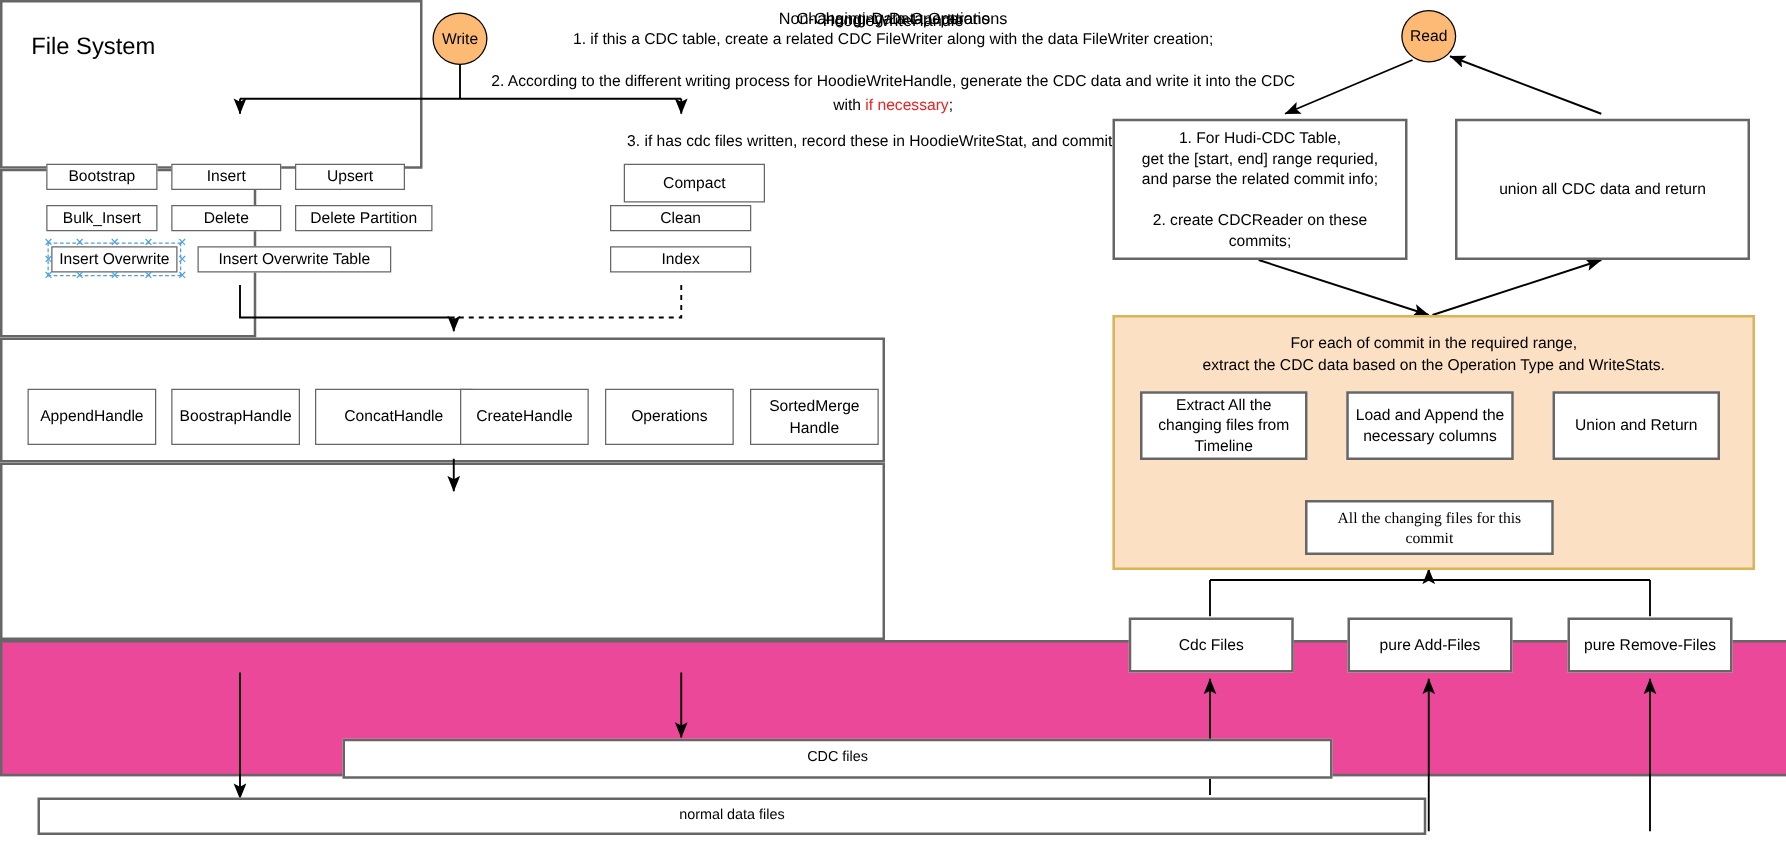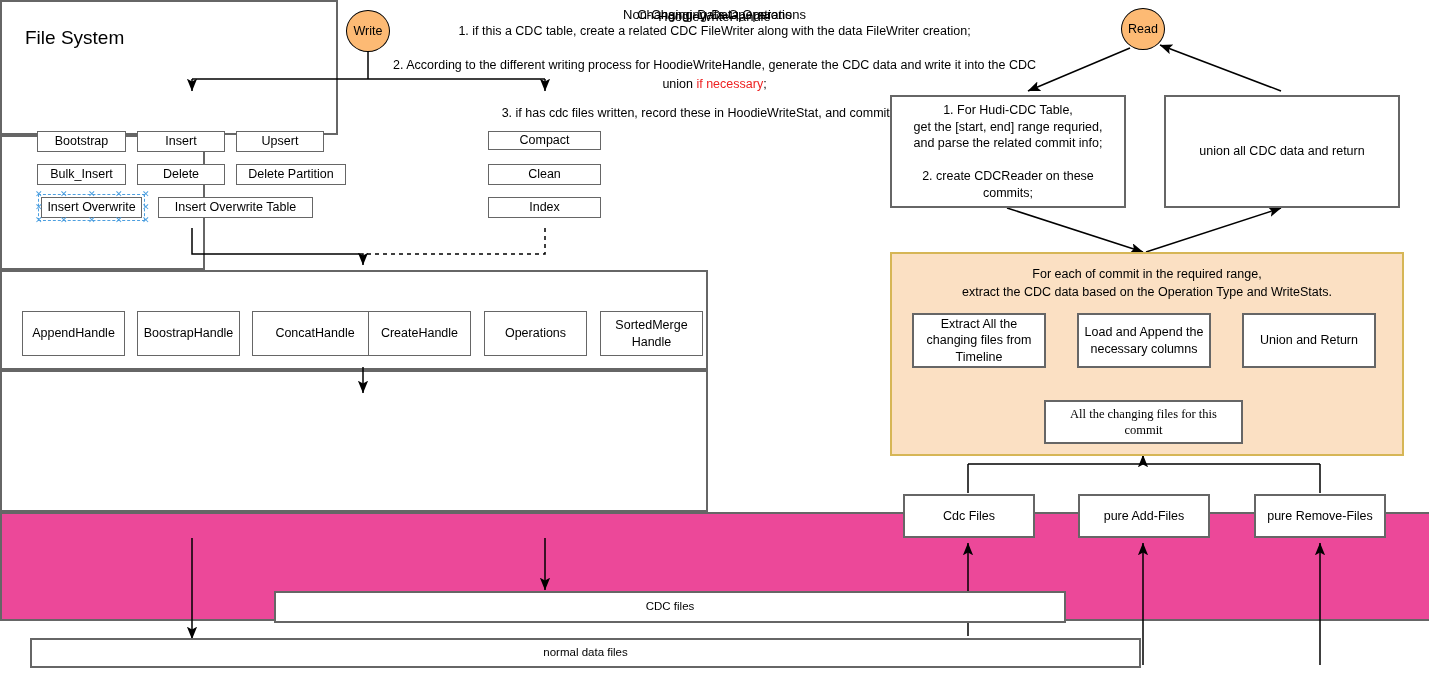--- a/index.html
+++ b/index.html
@@ -195,21 +195,21 @@
   <div class="hdl" style="left:142px;top:204px;">✕</div>
   <div class="hdl" style="left:35px;top:217px;">✕</div>
   <div class="hdl" style="left:60px;top:217px;">✕</div>
   <div class="hdl" style="left:88px;top:217px;">✕</div>
   <div class="hdl" style="left:115px;top:217px;">✕</div>
   <div class="hdl" style="left:142px;top:217px;">✕</div>
 
   <div class="grp" style="left:444px;top:97px;width:201px;height:131px;">
     <div class="grp-title t13" style="top:7px;">Non-Changing-Data Operations</div>
   </div>
-  <div class="node box-thin t12" style="left:488px;top:131px;width:113px;height:19px;">
+  <div class="node box-thin t12" style="left:499px;top:131px;width:113px;height:31px;">
     <span>Compact</span>
   </div>
   <div class="node box-thin t12" style="left:488px;top:164px;width:113px;height:21px;">
     <span>Clean</span>
   </div>
   <div class="node box-thin t12" style="left:488px;top:197px;width:113px;height:21px;">
     <span>Index</span>
   </div>
 
   <div class="grp" style="left:12px;top:271px;width:704px;height:96px;">
@@ -232,21 +232,21 @@
   </div>
   <div class="node box-thin t12 multi" style="left:600px;top:311px;width:103px;height:45px;">
     <span>SortedMerge
 Handle</span>
   </div>
 
   <div class="grp" style="left:12px;top:400px;width:704px;height:138px;">
     <div class="t12" style="position:absolute;left:14px;right:14px;top:24px;text-align:center;">1. if this a CDC table, create a related CDC FileWriter along with the data FileWriter creation;</div>
     <div class="t12" style="position:absolute;left:14px;right:14px;top:56px;text-align:center;line-height:1.55;">
       <span>2. According to the different writing process for HoodieWriteHandle, generate the CDC data and write it into the CDC</span><br>
-      <span>union </span><span class="red">if necessary</span><span>;</span>
+      <span>with </span><span class="red">if necessary</span><span>;</span>
     </div>
     <div class="t12" style="position:absolute;left:14px;right:14px;top:106px;text-align:center;">3. if has cdc files written, record these in HoodieWriteStat, and commit these.</div>
   </div>
 
   <div class="fs-outer" style="left:12px;top:575px;width:1408px;height:105px;">
     <div class="fs-title" style="left:25px;top:27px;">File System</div>
   </div>
   <div class="node box t11" style="left:274px;top:591px;width:792px;height:32px;">
     <span>CDC files</span>
   </div>

